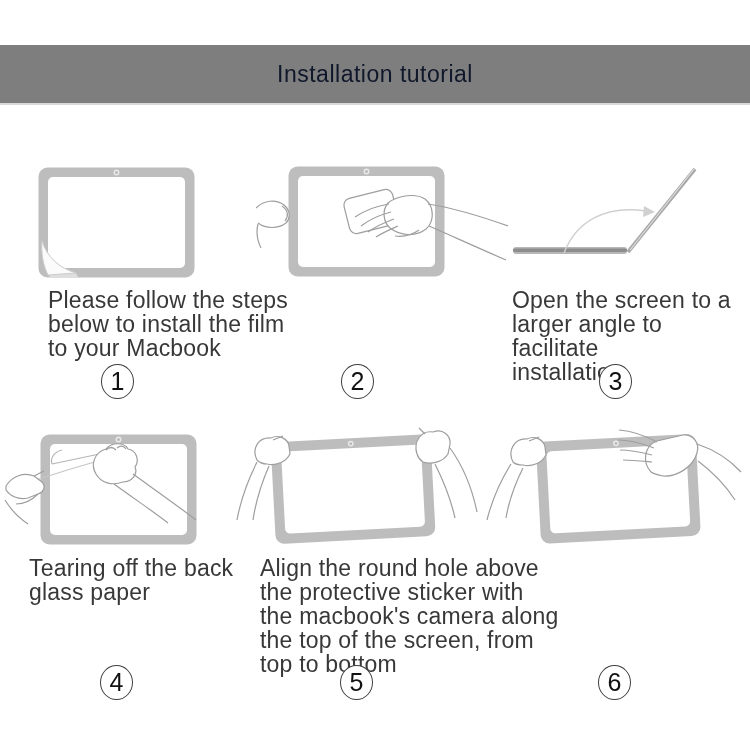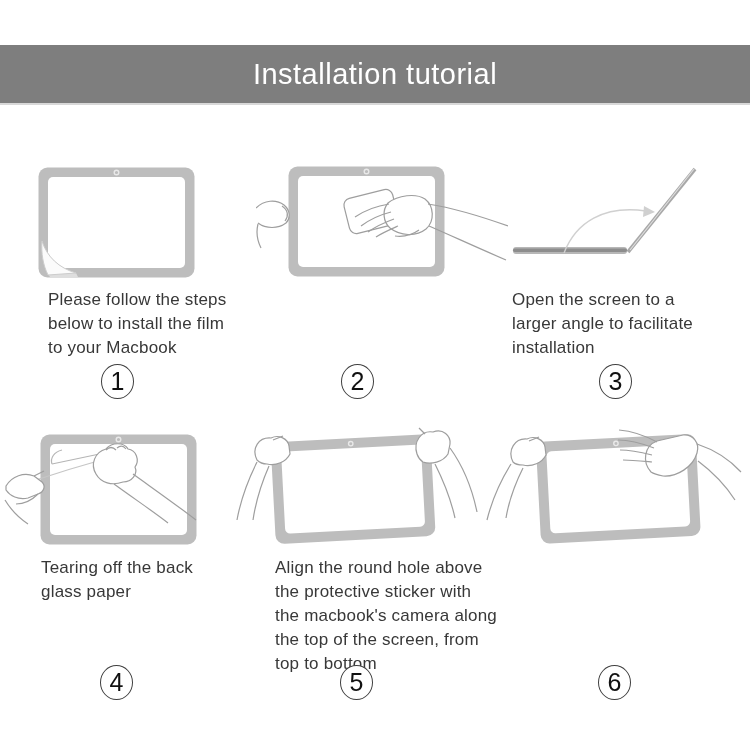--- a/index.html
+++ b/index.html
@@ -1,22 +1,22 @@
 <!DOCTYPE html>
 <html><head>
 <meta charset="utf-8">
 <style>
   html,body{margin:0;padding:0;background:#ffffff;}
   #page{position:relative;width:750px;height:750px;background:#ffffff;overflow:hidden;
         font-family:"Liberation Sans","DejaVu Sans",sans-serif;}
   .header{position:absolute;left:0;top:45px;width:750px;height:58px;background:#7e7e7e;
           border-bottom:2px solid #d8d8d8;display:flex;align-items:center;justify-content:center;}
-  .header h1{margin:0;font-size:29px;font-weight:400;color:#ffffff;letter-spacing:0.5px;}
+  .header h1{margin:0;font-size:23px;font-weight:400;color:#0f172a;letter-spacing:0.5px;}
   .illus{position:absolute;}
-  .caption{position:absolute;font-size:17px;line-height:24px;color:#383838;
+  .caption{position:absolute;font-size:23px;line-height:24px;color:#383838;
            white-space:pre-line;letter-spacing:0.2px;}
   .numbadge{position:absolute;width:33px;height:35px;border:1.6px solid #3f3f3f;border-radius:50%;
             display:flex;align-items:center;justify-content:center;font-size:25px;color:#111;
             box-sizing:border-box;background:#fff;}
   svg{display:block;}
 </style>
 </head>
 <body>
 
 <div id="page">
@@ -134,23 +134,23 @@
       <path d="M175,33 C191,45 203,58 212,72"></path>
     </g>
   </svg>
 
   <div class="caption" style="left:48px;top:288px">Please follow the steps
 below to install the film
 to your Macbook</div>
   <div class="caption" style="left:512px;top:288px">Open the screen to a
 larger angle to facilitate
 installation</div>
-  <div class="caption" style="left:41px;top:556px">Tearing off the back
+  <div class="caption" style="left:29px;top:556px">Tearing off the back
 glass paper</div>
-  <div class="caption" style="left:275px;top:556px">Align the round hole above
+  <div class="caption" style="left:260px;top:556px">Align the round hole above
 the protective sticker with
 the macbook's camera along
 the top of the screen, from
 top to bottom</div>
 
   <div class="numbadge" style="left:101px;top:364px">1</div>
   <div class="numbadge" style="left:341px;top:364px">2</div>
   <div class="numbadge" style="left:599px;top:364px">3</div>
   <div class="numbadge" style="left:100px;top:665px">4</div>
   <div class="numbadge" style="left:340px;top:665px">5</div>

